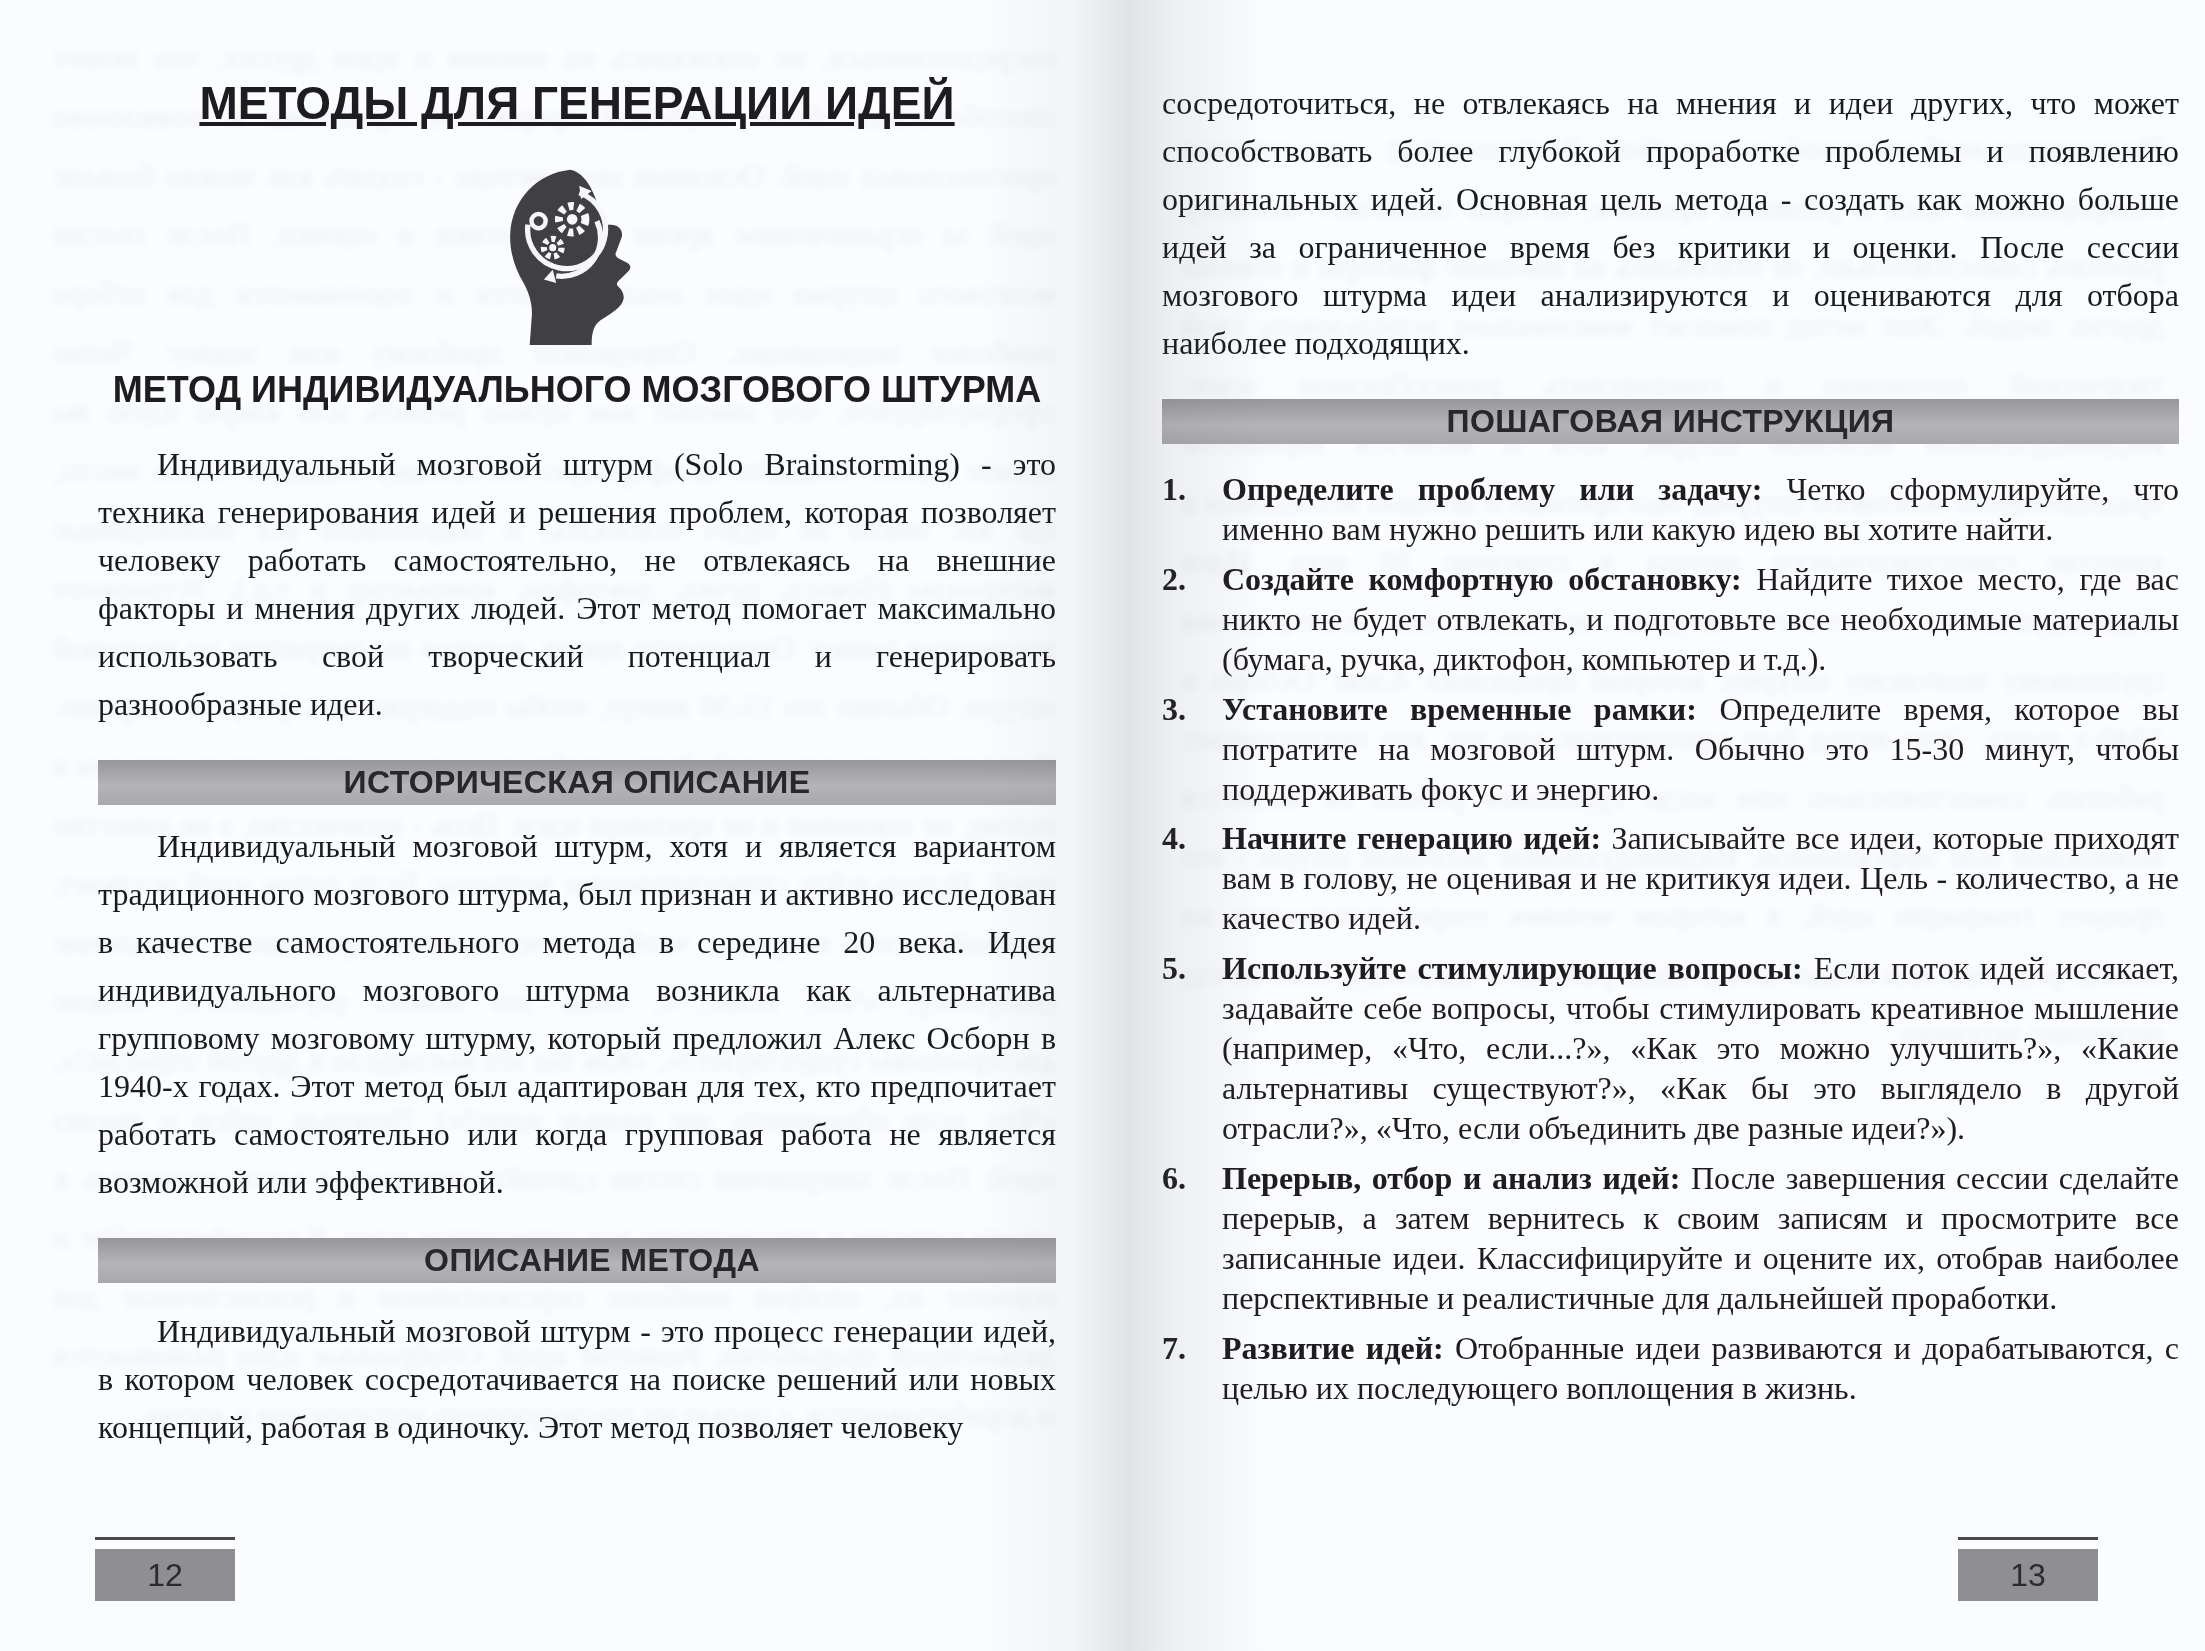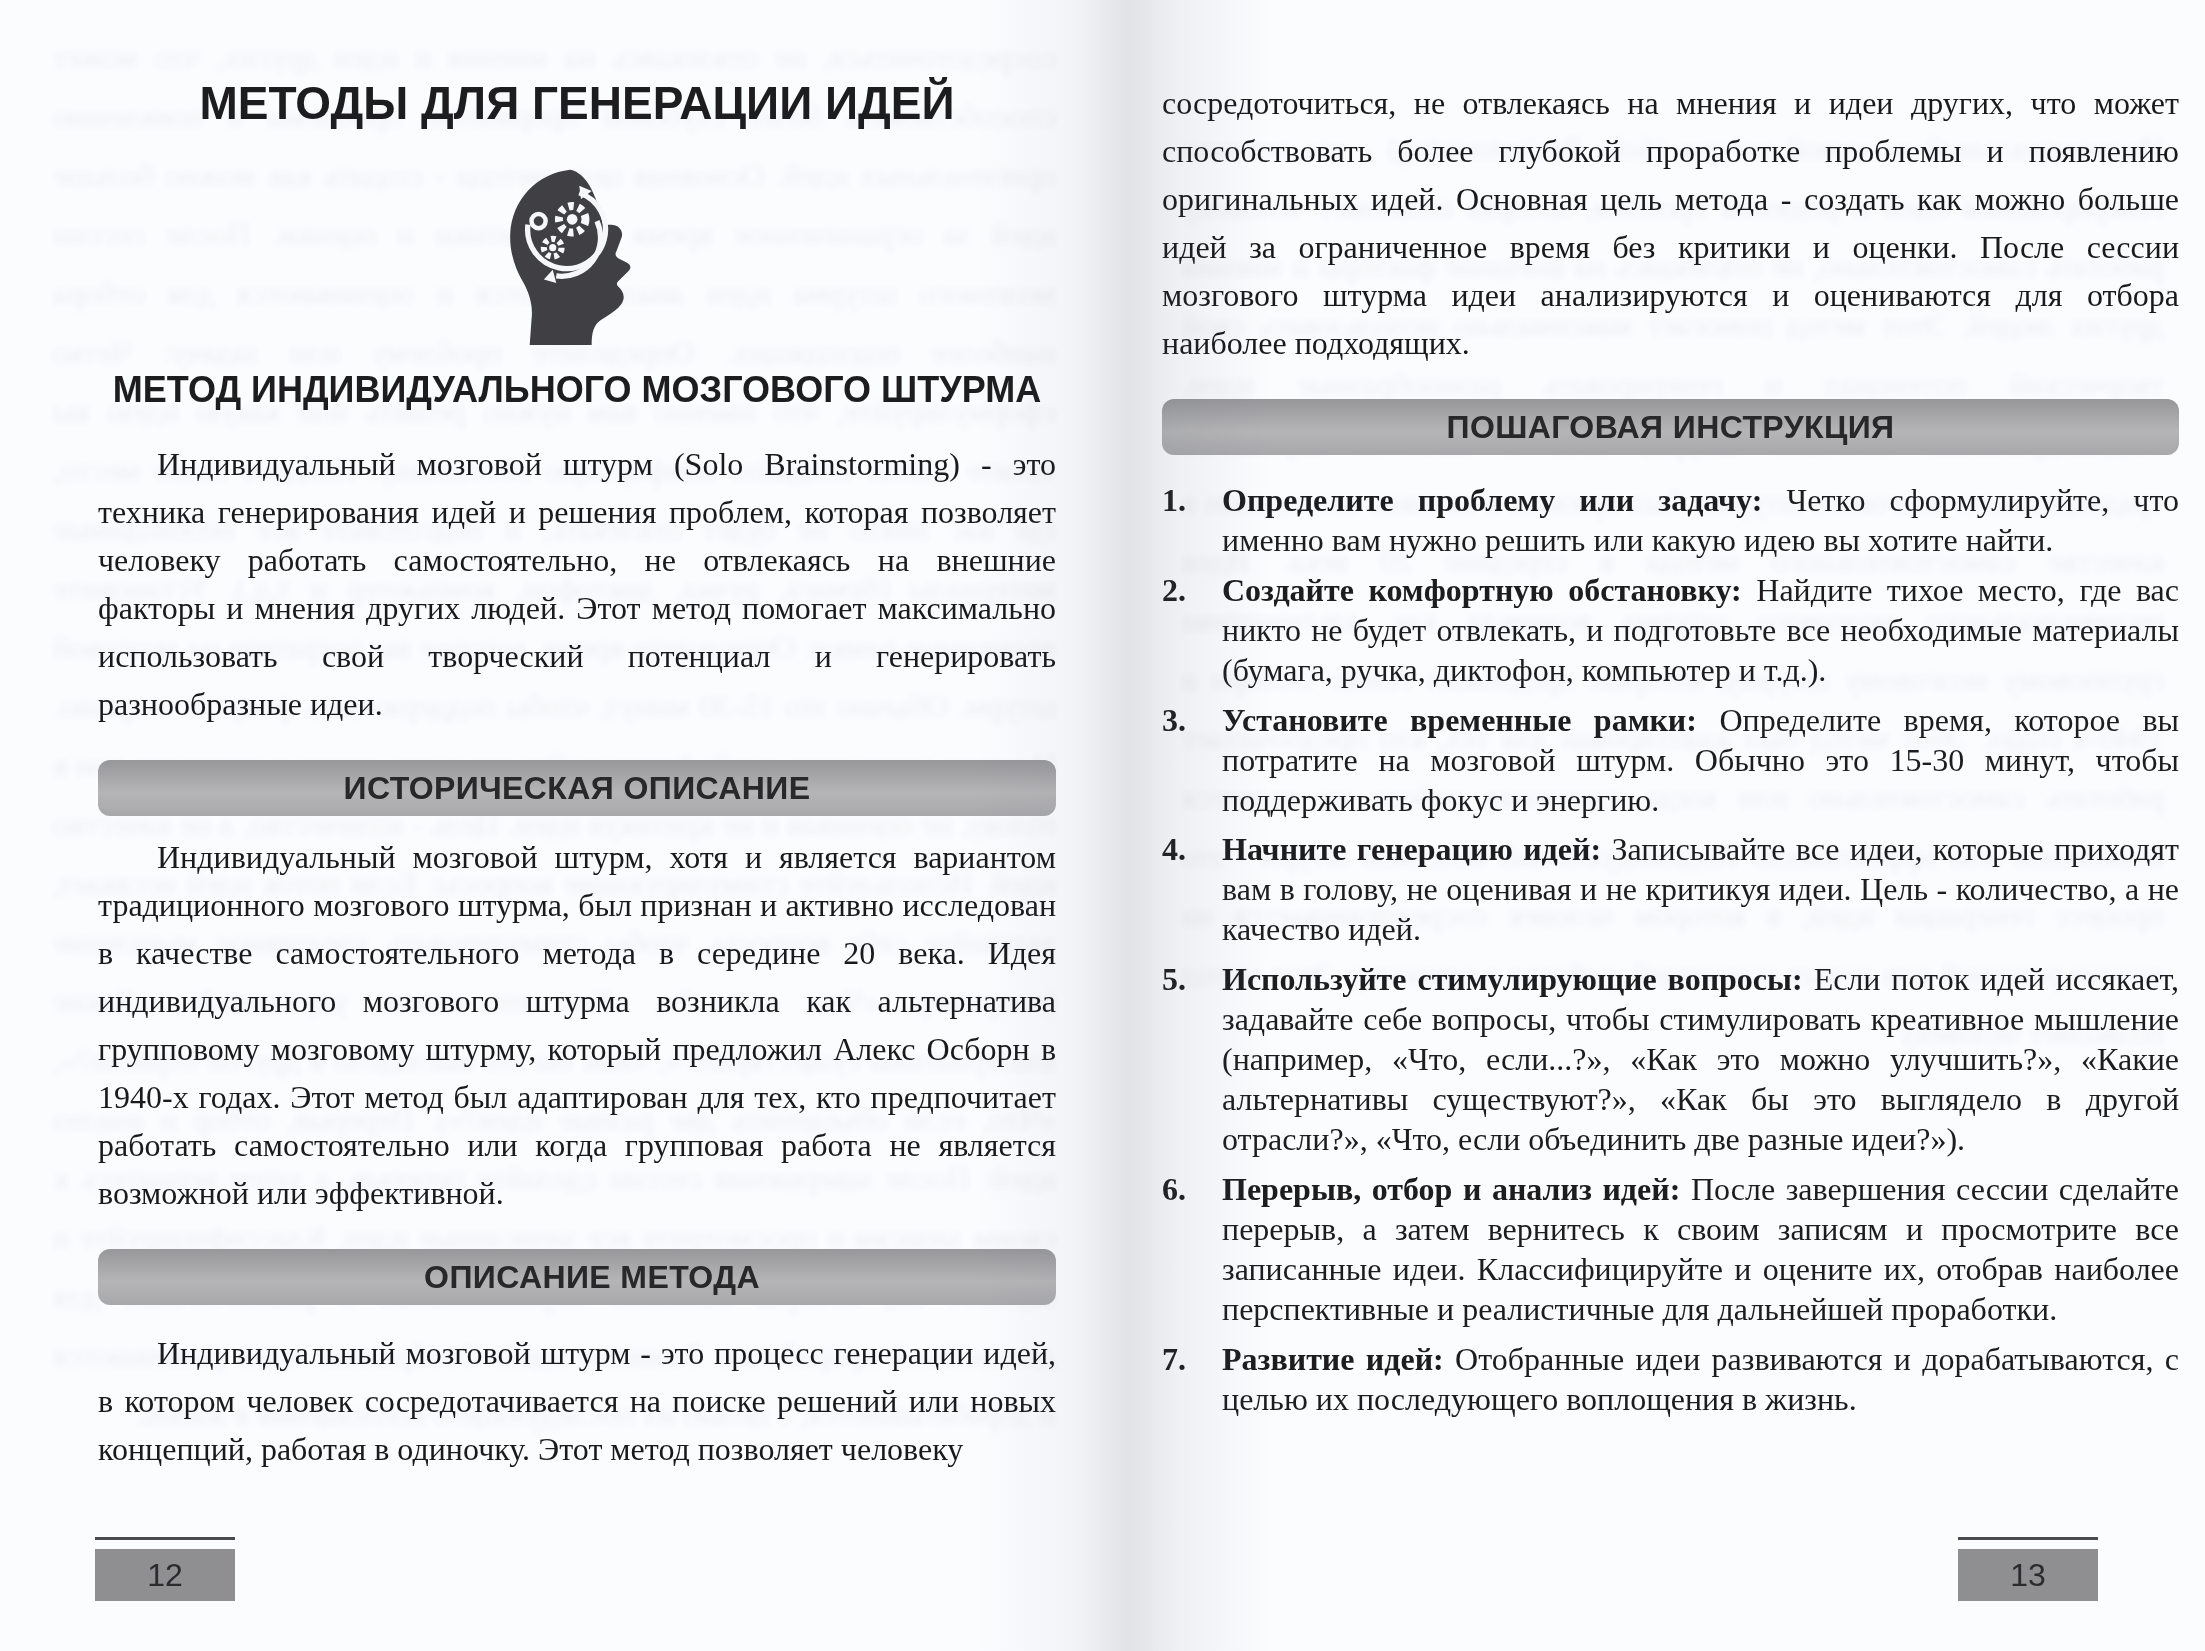--- a/index.html
+++ b/index.html
@@ -16,36 +16,36 @@
     background:linear-gradient(90deg,rgba(90,95,105,0) 0%,rgba(90,95,105,.05) 33%,
       rgba(90,95,105,.16) 52%,rgba(90,95,105,.08) 68%,rgba(90,95,105,0) 100%);
   }
   .content{position:relative;z-index:2;}
   .page-left .content{margin:79px 39px 0 98px;width:958px;}
   .page-right .content{margin:79px 27px 0 67px;width:1017px;}
 
   
   .part-title{font:700 46px/1.05 "Liberation Sans","DejaVu Sans",sans-serif;text-align:center;}
   .part-title span{display:inline-block;border-bottom:4.9px solid var(--ink,#1d1d1f);padding:0 4.2px 7px;}
-  .part-subtitle{font:700 46px/1.05 "Liberation Sans","DejaVu Sans",sans-serif;text-align:center;margin-top:11.2px;}
+  .part-subtitle{font:700 46px/1.05 "Liberation Sans","DejaVu Sans",sans-serif;text-align:center;margin-top:11.2px;text-decoration:underline;}
   .icon-row{text-align:center;margin:41px 0 19.6px;}
   .chapter-label{font:700 41px/1.05 "Liberation Sans","DejaVu Sans",sans-serif;text-align:center;}
   .chapter-title{font:700 36px/1.1 "Liberation Sans","DejaVu Sans",sans-serif;text-align:center;margin-top:22.5px;}
 
   
   .body-para{font-size:32px;line-height:48px;text-align:justify;color:#191a1c;}
   .indent{text-indent:59px;}
   .mt-intro{margin-top:31px;}
   .mt-hist{margin-top:17px;}
   .mt-desc{margin-top:24px;}
 
   .banner{
-    height:56px;display:flex;align-items:center;justify-content:center;
+    height:45px;display:flex;align-items:center;justify-content:center;
     background:linear-gradient(180deg,#97979a 0%,var(--banner-gray,#b5b5b7) 58%,#a8a8ab 100%);
-    font:700 32px "Liberation Sans","DejaVu Sans",sans-serif;color:#28282b;letter-spacing:0.4px;border-radius:12px;
+    font:700 32px "Liberation Sans","DejaVu Sans",sans-serif;color:#28282b;letter-spacing:0.4px;
   }
   .banner-hist{margin-top:25px;}
   .banner-desc{margin-top:9px;padding-left:30px;}
   .banner-steps{margin-top:28px;}
 
   
   .steps{list-style:none;margin:25px 0 0;padding:0;}
   .step{display:flex;font-size:32px;line-height:40px;margin-bottom:9.8px;}
   .step-num{flex:0 0 60px;font-weight:700;}
   .step-body{flex:1;text-align:justify;}

